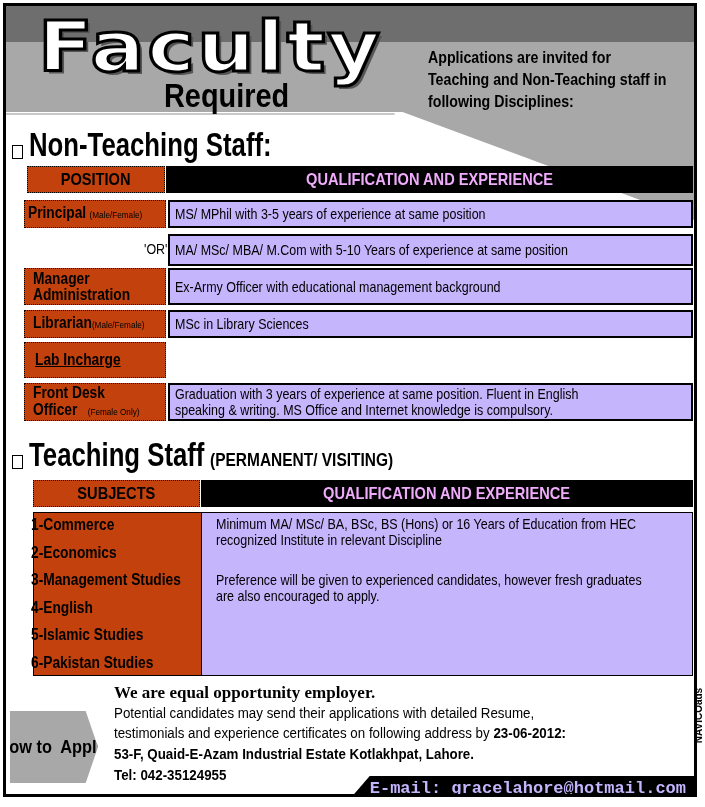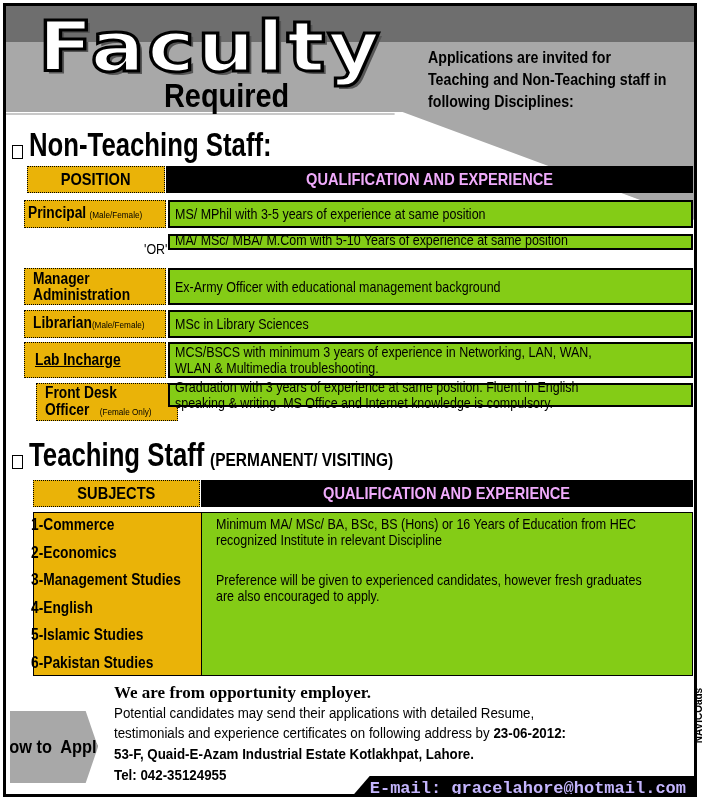--- a/index.html
+++ b/index.html
@@ -12,23 +12,23 @@
   .title-faculty { position:absolute; left:32px; top:6px; font-family:"DejaVu Sans", sans-serif; font-weight:900; font-size:70px; letter-spacing:2px; color:#fff; line-height:1; -webkit-text-stroke:3px #000; text-shadow: 3px 3px 0 #555; transform:scaleX(1.15); transform-origin:left top; }
   .title-required { position:absolute; left:158px; top:72px; font-weight:bold; font-size:34px; line-height:1; transform:scaleX(0.85); transform-origin:left top; }
   .intro { position:absolute; left:422px; top:40px; font-weight:bold; font-size:16.5px; line-height:22px; transform:scaleX(0.86); transform-origin:left top; width:330px; }
   
   .sec { position:absolute; left:6px; font-weight:bold; line-height:1; white-space:nowrap; }
   .sec .box { display:inline-block; width:9px; height:12px; border:1.5px solid #000; background:#fff; margin-right:6px; vertical-align:middle; }
   .sec .big { font-size:33px; display:inline-block; transform:scaleX(0.78); transform-origin:left center; }
   .sec .small { font-size:18px; }
   
   .cell { position:absolute; box-sizing:border-box; border:2px solid #000; font-size:14.5px; display:flex; align-items:center; padding:0 5px; line-height:16px; }
-  .cell.gray { background:#eab308; border:1.5px dotted #000; font-weight:bold; }
+  .cell.gray { background:#c2410c; border:1.5px dotted #000; font-weight:bold; }
   .cell.black { background:#000; color:#f0abfc; font-weight:bold; justify-content:center; font-size:17px; }
-  .cell.white { background:#84cc16; }
+  .cell.white { background:#c4b5fd; }
   .cond { display:inline-block; transform:scaleX(0.86); transform-origin:left center; white-space:nowrap; }
   .condc { display:inline-block; transform:scaleX(0.86); transform-origin:center center; white-space:nowrap; }
   .pos-name { font-size:16px; font-weight:bold; }
   .pos-note { font-size:9.5px; font-weight:normal; }
   .or { position:absolute; left:138px; top:235px; font-size:14.5px; }
   .subj { position:absolute; left:25px; font-weight:bold; font-size:16px; }
   
   .apply-tag { position:absolute; left:4px; top:705px; width:88px; height:72px; background:#a8a8a8; clip-path:polygon(0 0, 86% 0, 100% 50%, 86% 100%, 0 100%); display:flex; flex-direction:row; justify-content:center; align-items:center; font-weight:bold; font-size:19px; line-height:20px; }
   .foot-text { position:absolute; left:108px; font-size:15.5px; white-space:nowrap; transform:scaleX(0.86); transform-origin:left top; }
   .email-bar { position:absolute; left:343px; top:770px; width:345px; height:24px; background:#000; color:#c4b5fd; clip-path:polygon(6% 0, 100% 0, 100% 100%, 0 100%); font-family:"Liberation Mono", monospace; font-weight:bold; font-size:17px; display:flex; align-items:center; justify-content:flex-end; padding-right:8px; box-sizing:border-box; }
@@ -67,52 +67,49 @@
     </div>
 
   <div class="cell gray" style="left:18px; top:194px; width:142px; height:28px; padding:0 3px;">
       <span class="cond"><span class="pos-name">Principal</span> <span class="pos-note">(Male/Female)</span></span>
     </div>
   <div class="cell white" style="left:162px; top:194px; width:525px; height:28px;">
       <span class="cond">MS/ MPhil with 3-5 years of experience at same position</span>
     </div>
 
   <div class="or"><span class="cond">'OR'</span></div>
-  <div class="cell white" style="left:162px; top:228px; width:525px; height:16px;align-items:flex-end;">
+  <div class="cell white" style="left:162px; top:228px; width:525px; height:32px;">
       <span class="cond">MA/ MSc/ MBA/ M.Com with 5-10 Years of experience at same position</span>
     </div>
 
   <div class="cell gray" style="left:18px; top:262px; width:142px; height:37px; padding:0 8px;justify-content:center;">
       <span class="cond pos-name" style="white-space:normal; width:150px; line-height:16px;">Manager Administration</span>
     </div>
   <div class="cell white" style="left:162px; top:262px; width:525px; height:37px;">
       <span class="cond">Ex-Army Officer with educational management background</span>
     </div>
 
   <div class="cell gray" style="left:18px; top:304px; width:142px; height:28px; padding:0 8px;">
       <span class="cond"><span class="pos-name">Librarian</span><span class="pos-note">(Male/Female)</span></span>
     </div>
   <div class="cell white" style="left:162px; top:304px; width:525px; height:28px;">
       <span class="cond">MSc in Library Sciences</span>
     </div>
 
   <div class="cell gray" style="left:18px; top:336px; width:142px; height:36px; padding:0 10px;text-decoration:underline;">
       <span class="cond pos-name">Lab Incharge</span>
     </div>
-  <div class="cell white" style="left:162px; top:336px; width:525px; height:36px;">
-      <span class="cond" style="white-space:normal; width:600px;">MCS/BSCS with minimum 3 years of experience in Networking, LAN, WAN, WLAN &amp; Multimedia troubleshooting.</span>
-    </div>
 
-  <div class="cell gray" style="left:18px; top:377px; width:142px; height:38px; padding:0 8px; align-items:center;margin-left:12px;">
+  <div class="cell gray" style="left:18px; top:377px; width:142px; height:38px; padding:0 8px; align-items:center;">
     <span class="cond" style="line-height:17px;">
       <span class="pos-name" style="display:block;">Front Desk</span>
       <span class="pos-name">Officer</span>&nbsp;&nbsp;&nbsp;<span class="pos-note">(Female Only)</span>
     </span>
   </div>
-  <div class="cell white" style="left:162px; top:377px; width:525px; height:24px;">
+  <div class="cell white" style="left:162px; top:377px; width:525px; height:38px;">
       <span class="cond" style="white-space:normal; width:600px;">Graduation with 3 years of experience at same position. Fluent in English speaking &amp; writing. MS Office and Internet knowledge is compulsory.</span>
     </div>
 
   <div class="sec" style="top:432px;">
     <span class="box"></span><span class="big" style="margin-right:-48px;">Teaching Staff</span> <span class="small" style="display:inline-block; transform:scaleX(0.86); transform-origin:left center;">(PERMANENT/ VISITING)</span>
   </div>
 
   <div class="cell gray" style="left:27px; top:474px; width:167px; height:27px; justify-content:center; font-size:17px;">
       <span class="condc">SUBJECTS</span>
     </div>
@@ -134,21 +131,21 @@
     <span class="cond" style="white-space:normal; width:500px;">Minimum MA/ MSc/ BA, BSc, BS (Hons) or 16 Years of Education from HEC recognized Institute in relevant Discipline</span>
   </div>
   <div style="position:absolute; left:210px; top:566px; width:440px; font-size:14.5px; line-height:16px;">
     <span class="cond" style="white-space:normal; width:500px;">Preference will be given to experienced candidates, however fresh graduates are also encouraged to apply.</span>
   </div>
 
   <div class="apply-tag">
     <span class="condc">How to</span>
     <span class="condc">Apply:</span>
   </div>
-  <div class="foot-text" style="top:677px; font-family:'Liberation Serif', serif; font-weight:bold; font-size:17px; transform:none;">We are from opportunity employer.</div>
+  <div class="foot-text" style="top:677px; font-family:'Liberation Serif', serif; font-weight:bold; font-size:17px; transform:none;">We are equal opportunity employer.</div>
   <div class="foot-text" style="top:698px;">Potential candidates may send their applications with detailed Resume,</div>
   <div class="foot-text" style="top:718px;"><span>testimonials and experience certificates on following address by</span> <b>23-06-2012:</b></div>
   <div class="foot-text" style="top:739px; font-weight:bold;">53-F, Quaid-E-Azam Industrial Estate Kotlakhpat, Lahore.</div>
   <div class="foot-text" style="top:760px; font-weight:bold;">Tel: 042-35124955</div>
   <div class="email-bar">
       <span>E-mail: gracelahore@hotmail.com</span>
     </div>
 </div>
 <div class="watermark">
     <span>NAVICOads</span>

